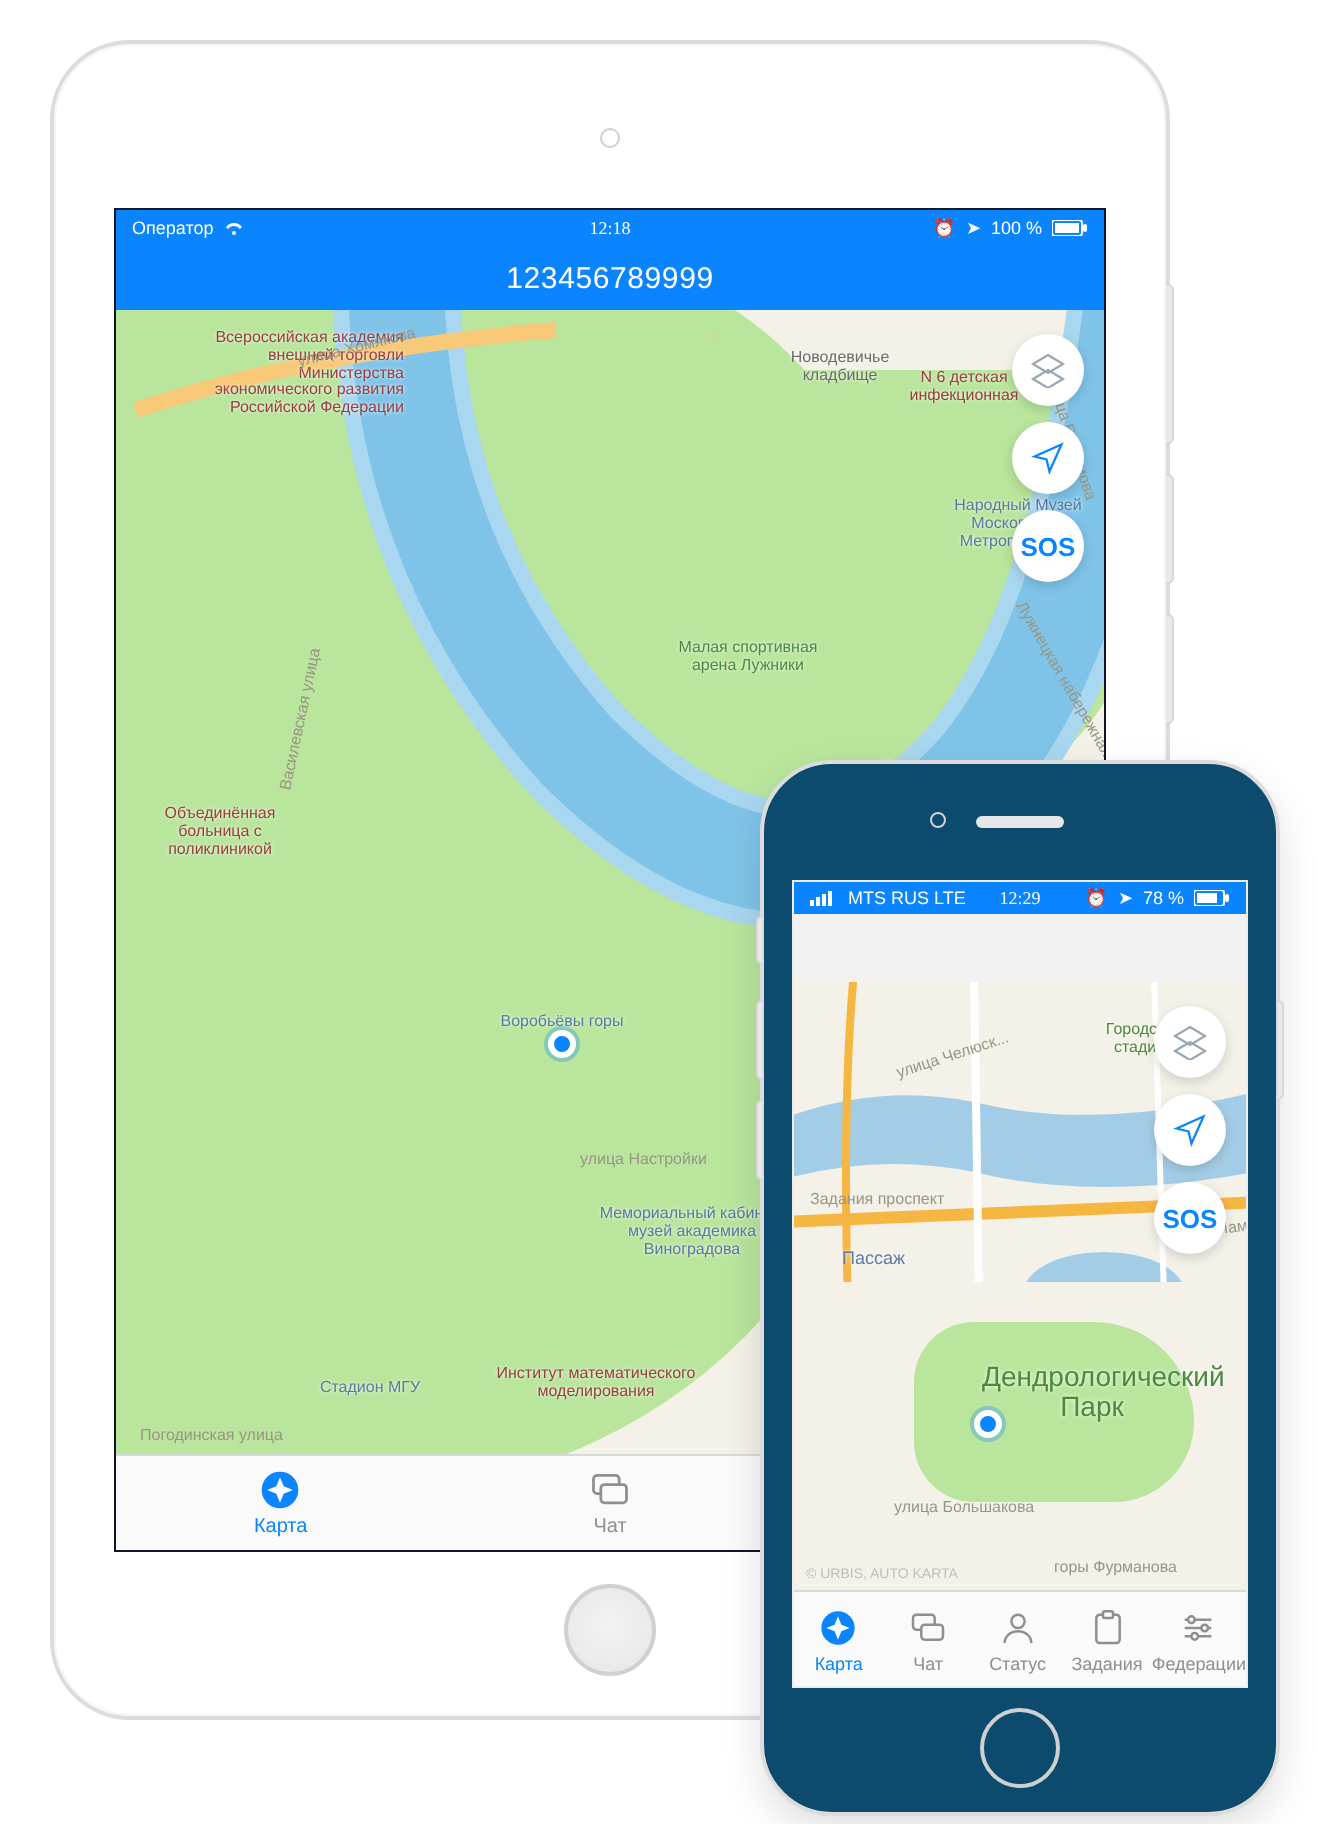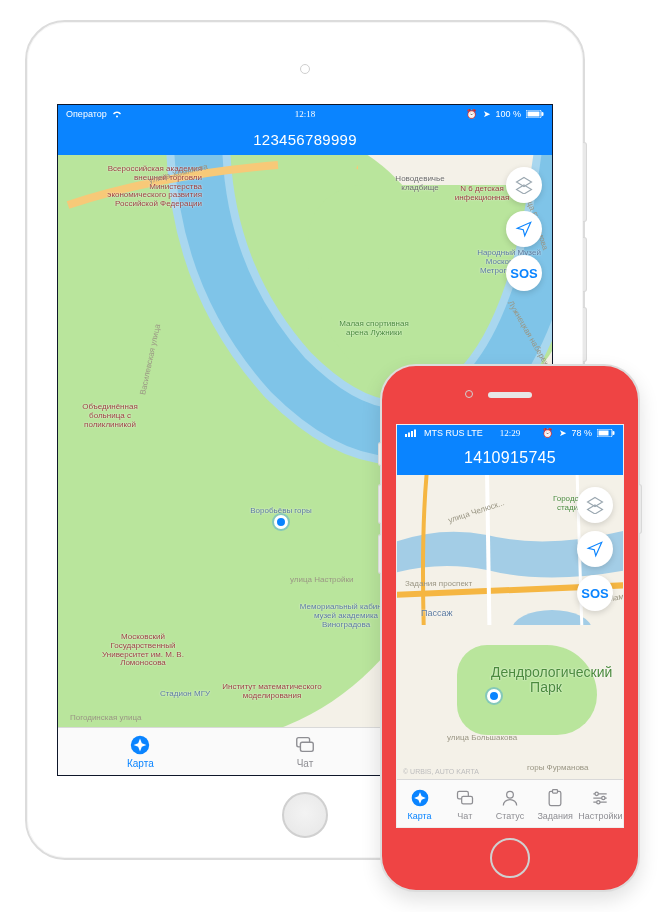--- a/index.html
+++ b/index.html
@@ -176,26 +176,26 @@
     color: #0a84ff;
     font-size: 13px;
     font-weight: 600;
     cursor: pointer;
   }
 
   
   .iphone {
     position: absolute;
     left: 380px;
-    top: 364px;
+    top: 380px;
     width: 260px;
     height: 528px;
     border: 2px solid #dcdcdc;
     border-radius: 36px;
-    background: #ef4444;
+    background: #0c4a6e;
     box-shadow: 0 8px 20px rgba(0,0,0,.12);
   }
   .iphone .speaker {
     position: absolute;
     top: 26px;
     left: 50%;
     width: 44px; height: 6px;
     margin-left: -22px;
     background: #e7e7e7;
     border-radius: 3px;
@@ -304,23 +304,22 @@
       </svg>
 
       <div class="loc-dot" style="left:216px; top:360px;"></div>
 
       <div class="poi" style="left:34px; top:10px; width:110px;text-align:right;">Всероссийская академия внешней торговли Министерства экономического развития Российской Федерации</div>
       <div class="poi green" style="left:276px; top:165px; width:80px;">Малая спортивная арена Лужники</div>
       <div class="poi blue" style="left:366px; top:225px; width:66px;">Стадион «Лужники»</div>
       <div class="poi blue" style="left:178px; top:352px; width:90px;">Воробьёвы горы</div>
       <div class="poi blue" style="left:238px; top:448px; width:100px;">Мемориальный кабинет-музей академика Виноградова</div>
       <div class="poi" style="left:10px; top:248px; width:84px;">Объединённая больница с поликлиникой</div>
-      <div class="poi" style="left:30px; top:478px; width:110px;">Московский Государственный Университет им. М. В. Ломоносова</div>
       <div class="poi blue" style="left:92px; top:535px; width:70px;">Стадион МГУ</div>
-      <div class="poi" style="left:164px; top:528px; width:100px;">Институт математического моделирования</div>
+      <div class="poi" style="left:190px; top:528px; width:100px;">Институт математического моделирования</div>
       <div class="poi dark" style="left:322px; top:20px; width:80px;">Новодевичье кладбище</div>
       <div class="poi" style="left:384px; top:30px; width:80px;">N 6 детская инфекционная</div>
       <div class="poi blue" style="left:408px; top:94px; width:86px;">Народный Музей Московского Метрополитена</div>
 
       <div class="street" style="left:232px; top:420px;">улица Настройки</div>
       <div class="street" style="left:56px; top:200px; transform:rotate(-78deg);">Василевская улица</div>
       <div class="street" style="left:90px; top:14px; transform:rotate(-14deg);">улица Хомякова</div>
       <div class="street" style="left:446px; top:60px; transform:rotate(72deg);">улица Ефремова</div>
       <div class="street" style="left:430px; top:180px; transform:rotate(60deg);">Лужнецкая набережная</div>
       <div class="street" style="left:12px; top:558px;">Погодинская улица</div>
@@ -405,23 +404,20 @@
         <span>
           <svg width="18" height="8" viewBox="0 0 18 8">
               <rect x="0" y="0" width="15" height="8" rx="1.5" fill="none" stroke="#fff"></rect>
               <rect x="1.5" y="1.5" width="10" height="5" fill="#fff"></rect>
               <rect x="15.5" y="2" width="2" height="4" rx="1" fill="#fff"></rect>
             </svg>
         </span>
       </div>
     </div>
 
-    <div class="title-bar">
-      <span>1410915745</span>
-    </div>
 
     <div class="map">
       <div class="map-bg"></div>
 
       <svg style="position:absolute; inset:0">
         <path d="M -10 70 Q 40 50 90 60 Q 150 75 230 55 L 230 95 Q 150 110 90 95 Q 40 85 -10 100 Z" fill="#a3cde6"></path>
         <ellipse cx="155" cy="155" rx="40" ry="20" fill="#a3cde6"></ellipse>
       </svg>
 
       <div class="park" style="left:60px; top:170px; width:140px; height:90px; border-radius:30px 50px 40px 30px;"></div>
@@ -503,20 +499,20 @@
       </div>
       <div class="tab">
         <span class="ic">
           <svg width="20" height="20" viewBox="0 0 24 24">
               <path d="M4 7h16M4 12h16M4 17h16" stroke="#8e8e93" stroke-width="1.5"></path>
               <circle cx="8" cy="7" r="2" fill="#fafafa" stroke="#8e8e93" stroke-width="1.5"></circle>
               <circle cx="16" cy="12" r="2" fill="#fafafa" stroke="#8e8e93" stroke-width="1.5"></circle>
               <circle cx="10" cy="17" r="2" fill="#fafafa" stroke="#8e8e93" stroke-width="1.5"></circle>
             </svg>
         </span>
-        <span>Настройки</span>
+        <span>Федерации</span>
       </div>
     </div>
 
   </div>
 
   <div class="home"></div>
 </div>
 
 </body></html>

